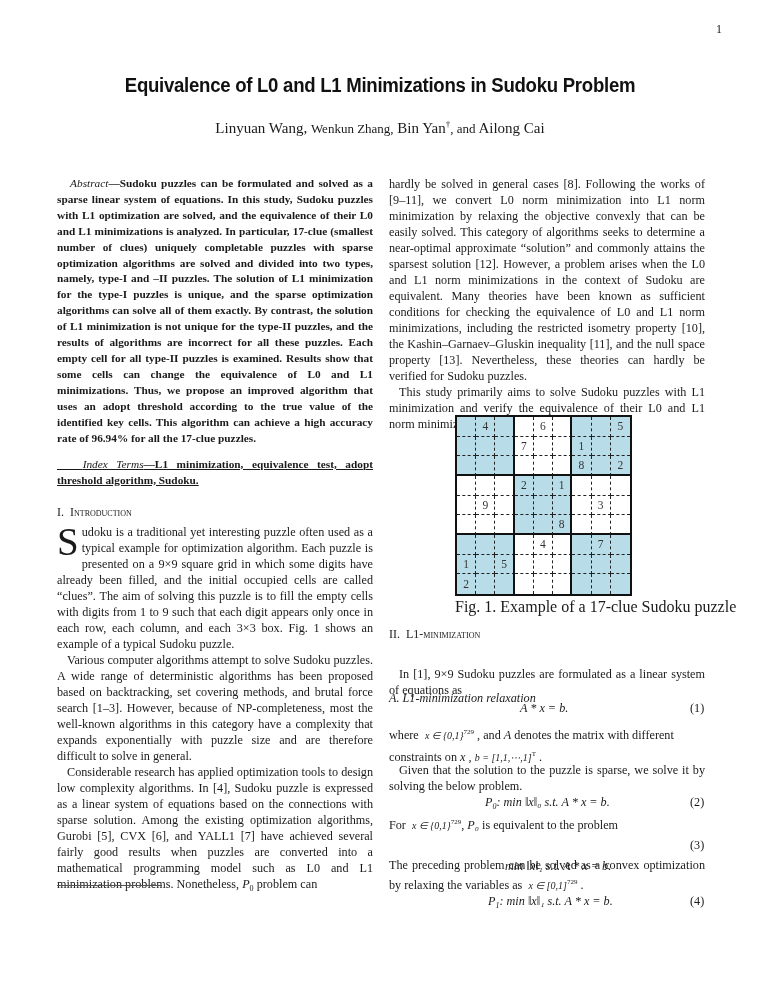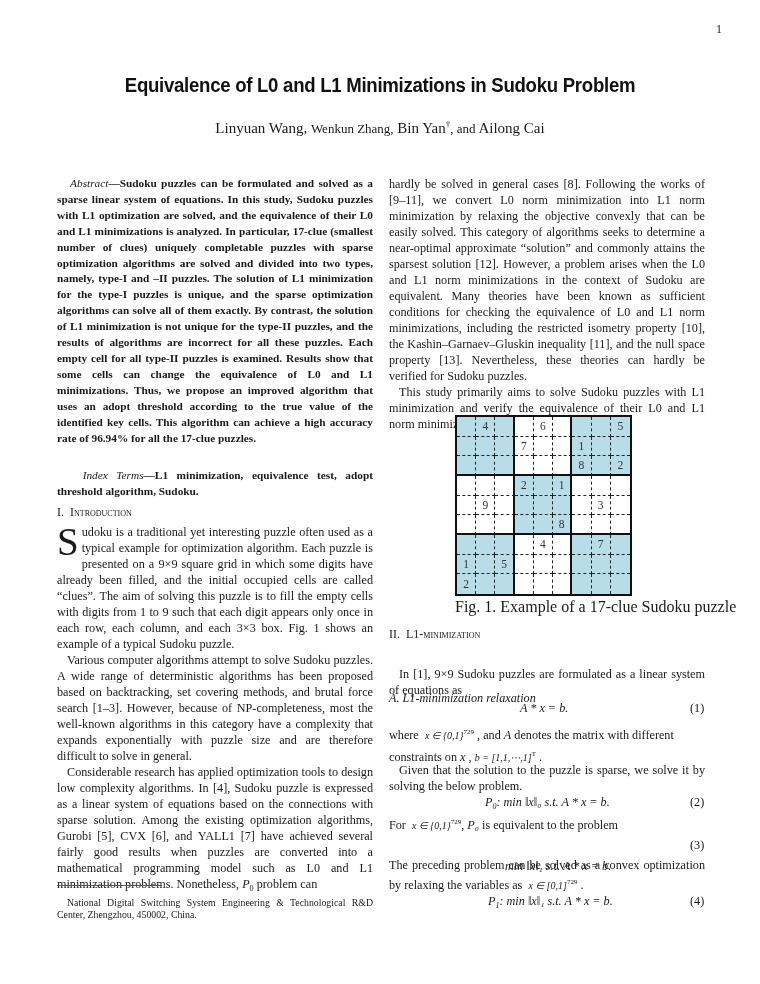--- a/index.html
+++ b/index.html
@@ -9,21 +9,21 @@
   .authors { position: absolute; top: 119px; left: 0; width: 760px; text-align: center; font-size: 15px; }
   .authors .small { font-size: 13px; }
   .authors sup { font-size: 9px; }
 
   .col { position: absolute; font-size: 12.2px; line-height: 16px; text-align: justify; }
   .col-left { left: 57px; width: 316px; }
   .col-right { left: 389px; width: 316px; }
 
   .abstract { top: 176px; font-weight: bold; font-size: 11.3px; line-height: 15.9px; }
   .abstract i, .index i { font-weight: normal; font-style: italic; }
-  .index { top: 468px; font-weight: bold; font-size: 11.3px; line-height: 15.9px; }
+  .index { top: 457px; font-weight: bold; font-size: 11.3px; line-height: 15.9px; text-decoration: underline; }
 
   .sec-head { position: absolute; text-align: left; font-size: 12px; }
   .sec-head .sc { font-variant: small-caps; }
   .sec1 { top: 505px; left: 57px; width: 316px; }
 
   .intro { top: 524px; }
   .intro p { margin: 0; text-indent: 10px; }
   .intro p.first { text-indent: 0; }
   .dropcap { float: left; font-size: 39px; line-height: 30px; margin: 3px 3px 0 0; }
 
@@ -81,21 +81,20 @@
 </div>
 
 <div class="col col-left intro">
   <p class="first"><span class="dropcap">S</span><span>udoku is a traditional yet interesting puzzle often used as a typical example for optimization algorithm. Each puzzle is presented on a 9×9 square grid in which some digits have already been filled, and the initial occupied cells are called “clues”. The aim of solving this puzzle is to fill the empty cells with digits from 1 to 9 such that each digit appears only once in each row, each column, and each 3×3 box. Fig. 1 shows an example of a typical Sudoku puzzle.</span></p>
   <p>Various computer algorithms attempt to solve Sudoku puzzles. A wide range of deterministic algorithms has been proposed based on backtracking, set covering methods, and brutal force search [1–3]. However, because of NP-completeness, most the well-known algorithms in this category have a complexity that expands exponentially with puzzle size and are therefore difficult to solve in general.</p>
   <p><span>Considerable research has applied optimization tools to design low complexity algorithms. In [4], Sudoku puzzle is expressed as a linear system of equations based on the connections with sparse solution. Among the existing optimization algorithms, Gurobi [5], CVX [6], and YALL1 [7] have achieved several fairly good results when puzzles are converted into a mathematical programming model such as L0 and L1 minimization problems. Nonetheless,</span> <i>P</i><sub style="font-size:8px">0</sub><span> problem can</span></p>
 </div>
 
 <div class="footnote">
   <div class="rule"></div>
-  <p>National Digital Switching System Engineering &amp; Technological R&amp;D Center, Zhengzhou, 450002, China.</p>
 </div>
 
 <div class="col col-right right-top">
   <p class="cont">hardly be solved in general cases [8]. Following the works of [9–11], we convert L0 norm minimization into L1 norm minimization by relaxing the objective convexly that can be easily solved. This category of algorithms seeks to determine a near-optimal approximate “solution” and commonly attains the sparsest solution [12]. However, a problem arises when the L0 and L1 norm minimizations in the context of Sudoku are equivalent. Many theories have been known as sufficient conditions for checking the equivalence of L0 and L1 norm minimizations, including the restricted isometry property [10], the Kashin–Garnaev–Gluskin inequality [11], and the null space property [13]. Nevertheless, these theories can hardly be verified for Sudoku puzzles.</p>
   <p>This study primarily aims to solve Sudoku puzzles with L1 minimization and verify the equivalence of their L0 and L1 norm minimizations.</p>
 </div>
 
 <div class="sudoku" id="sudoku">
     <div class="cell shade" style="background: rgb(184, 221, 232);"></div>
     <div class="cell shade" style="background: rgb(184, 221, 232);">4</div>

